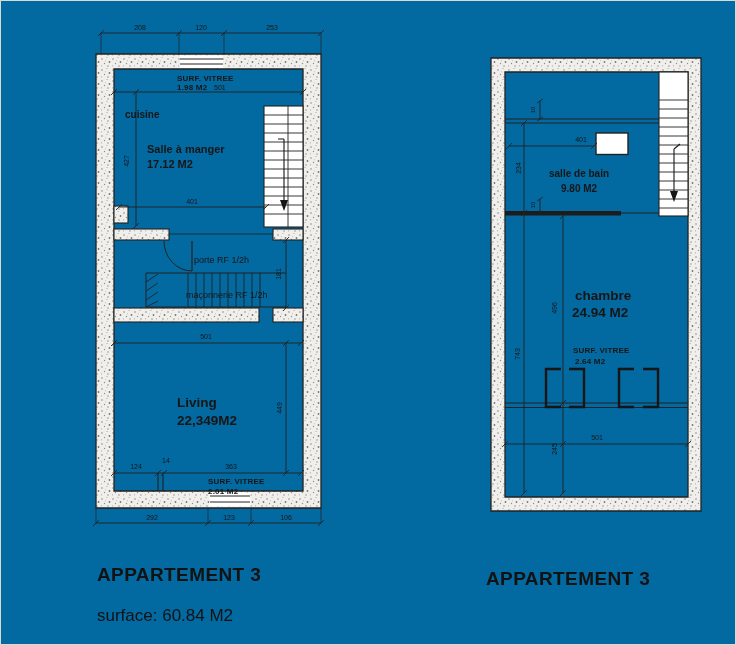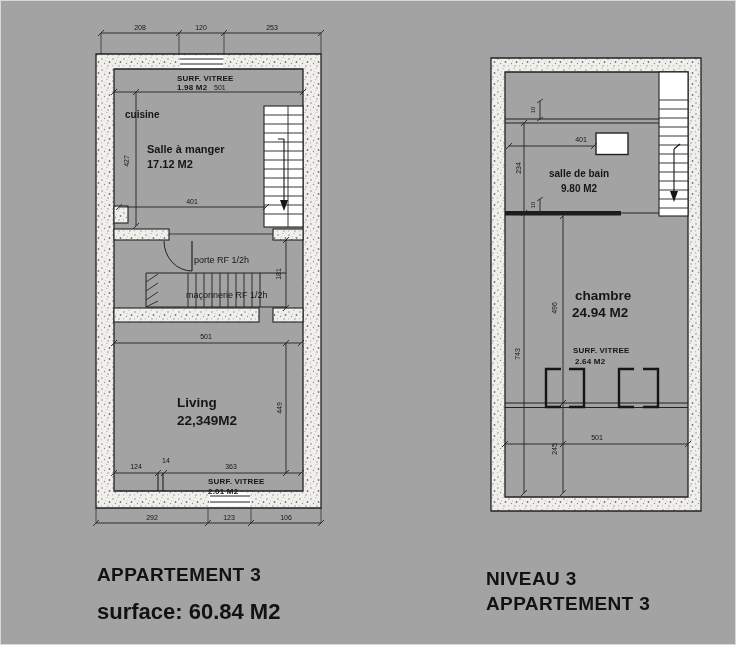--- a/index.html
+++ b/index.html
@@ -1,31 +1,31 @@
 <!DOCTYPE html>
 <html><head>
 <meta charset="utf-8">
 <style>
   html,body{margin:0;padding:0;background:#ffffff;}
   .sheet{
-    position:relative;width:736px;height:645px;background:#a3a3a3;
+    position:relative;width:736px;height:645px;background:#0369a1;
     font-family:"Liberation Sans",sans-serif;overflow:hidden;
     border:1px solid #d9d9d6;box-sizing:border-box;
   }
   svg text{font-family:"Liberation Sans",sans-serif;fill:#161616;}
   .dim{font-size:7px;}
   .dim-s{font-size:6px;}
   .surf{font-size:8px;font-weight:bold;letter-spacing:.2px;}
   .room-s{font-size:10px;font-weight:bold;}
   .room-m{font-size:11px;font-weight:bold;}
   .room-l{font-size:13.5px;font-weight:bold;}
   .note{font-size:9px;}
   .caption{position:absolute;color:#121212;}
   .caption .big{font-size:19px;font-weight:bold;line-height:25px;letter-spacing:.4px;}
-  .caption .surface{font-size:22px;font-weight:700;margin-top:12px;}
+  .caption .surface{font-size:17px;font-weight:400;margin-top:19px;}
   .caption-left{left:96px;top:561px;}
   .caption-right{left:485px;top:565px;}
 </style>
 </head>
 <body>
 
 <div class="sheet">
 <svg width="736" height="645" viewBox="0 0 736 645">
   <defs>
     <pattern id="stipple" width="11" height="11" patternUnits="userSpaceOnUse">
@@ -209,16 +209,15 @@
     <text class="dim" text-anchor="middle" transform="rotate(-90 556 448)" x="556" y="448">245</text>
   </g>
 </svg>
 
   
   <div class="caption caption-left">
     <div class="big">APPARTEMENT 3</div>
     <div class="surface">surface: 60.84 M2</div>
   </div>
   <div class="caption caption-right">
-    <div class="big">NIVEAU 3</div>
     <div class="big">APPARTEMENT 3</div>
   </div>
 </div>
 
 </body></html>

